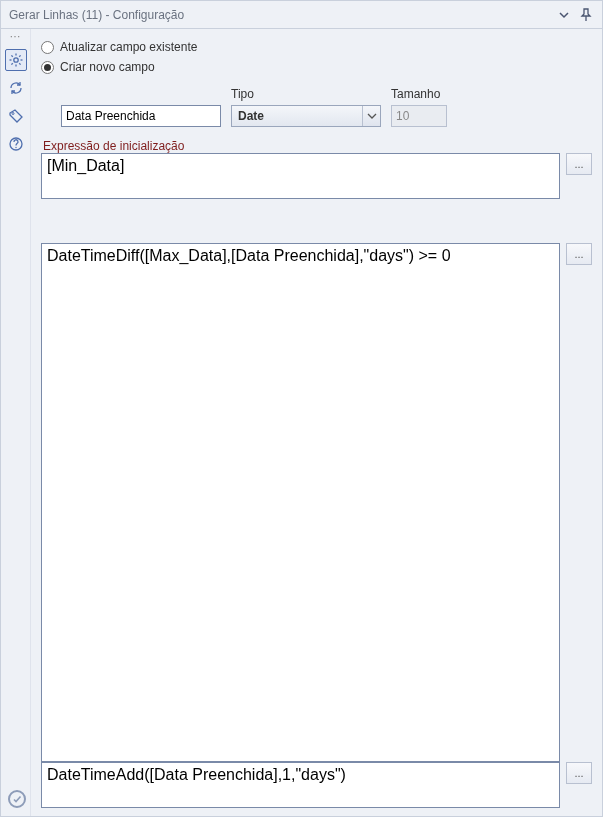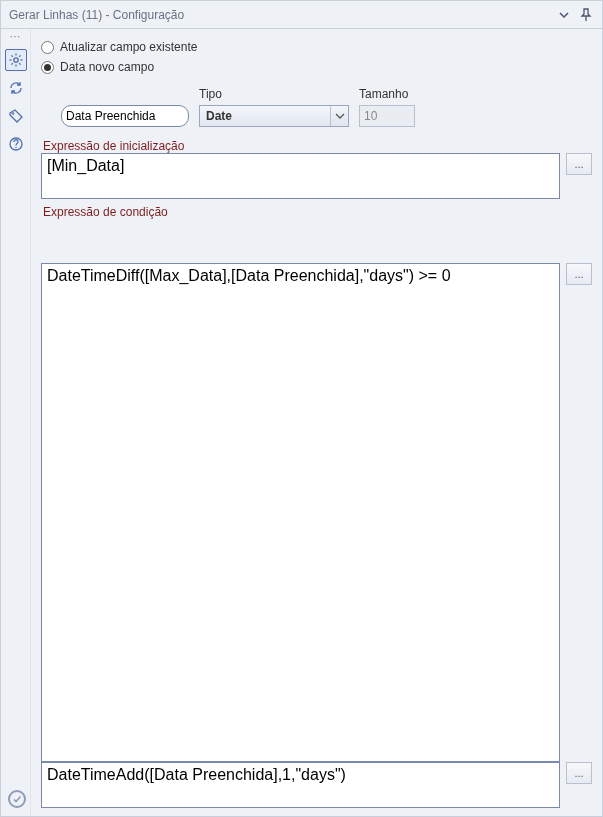--- a/index.html
+++ b/index.html
@@ -241,27 +241,27 @@
     </div>
 
     <div class="content">
 
       <div class="radio-row">
         <span class="radio"></span>
         <span class="radio-label">Atualizar campo existente</span>
       </div>
       <div class="radio-row">
         <span class="radio checked"></span>
-        <span class="radio-label">Data novo campo</span>
+        <span class="radio-label">Criar novo campo</span>
       </div>
 
       <div class="fieldrow">
         <div class="fieldcol">
           <span class="fieldlabel">&nbsp;</span>
-          <input class="textin" style="width: 128px; border-radius: 10px;" value="Data Preenchida">
+          <input class="textin" style="width: 160px;" value="Data Preenchida">
         </div>
         <div class="fieldcol">
           <span class="fieldlabel">Tipo</span>
           <div class="combo">
             <div class="combo-box">
                 <span>Date</span>
               </div>
             <div class="combo-btn">
               <svg width="10" height="10" viewBox="0 0 10 10">
                   <path d="M1 3 L5 7 L9 3" fill="none" stroke="#555" stroke-width="1.3"></path>
@@ -274,21 +274,20 @@
           <input class="textin" readonly="" style="width: 56px;" value="10">
         </div>
       </div>
 
       <span class="section-label">Expressão de inicialização</span>
       <div class="expr-row">
         <textarea class="expr-box" style="height: 46px;">[Min_Data]</textarea>
         <div class="expr-btn">...</div>
       </div>
 
-      <span class="section-label">Expressão de condição</span>
       <div class="expr-row grow">
         <textarea class="expr-box" style="">DateTimeDiff([Max_Data],[Data Preenchida],"days") &gt;= 0</textarea>
         <div class="expr-btn">...</div>
       </div>
 
       <div class="expr-row">
         <textarea class="expr-box" style="height: 46px;">DateTimeAdd([Data Preenchida],1,"days")</textarea>
         <div class="expr-btn">...</div>
       </div>
 

